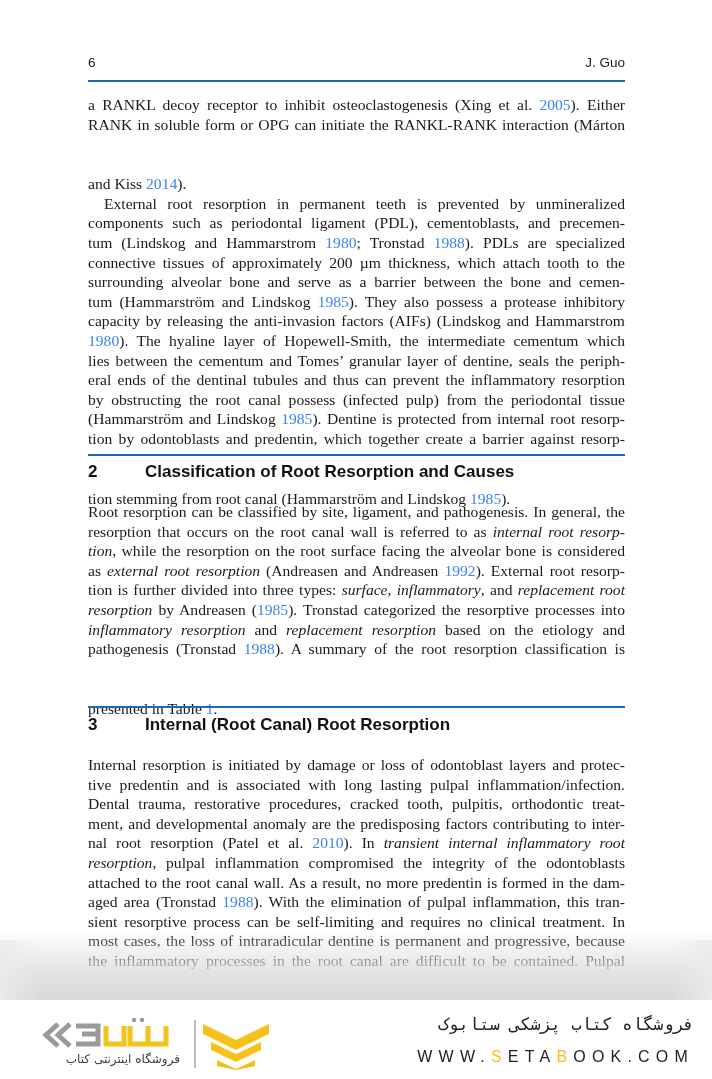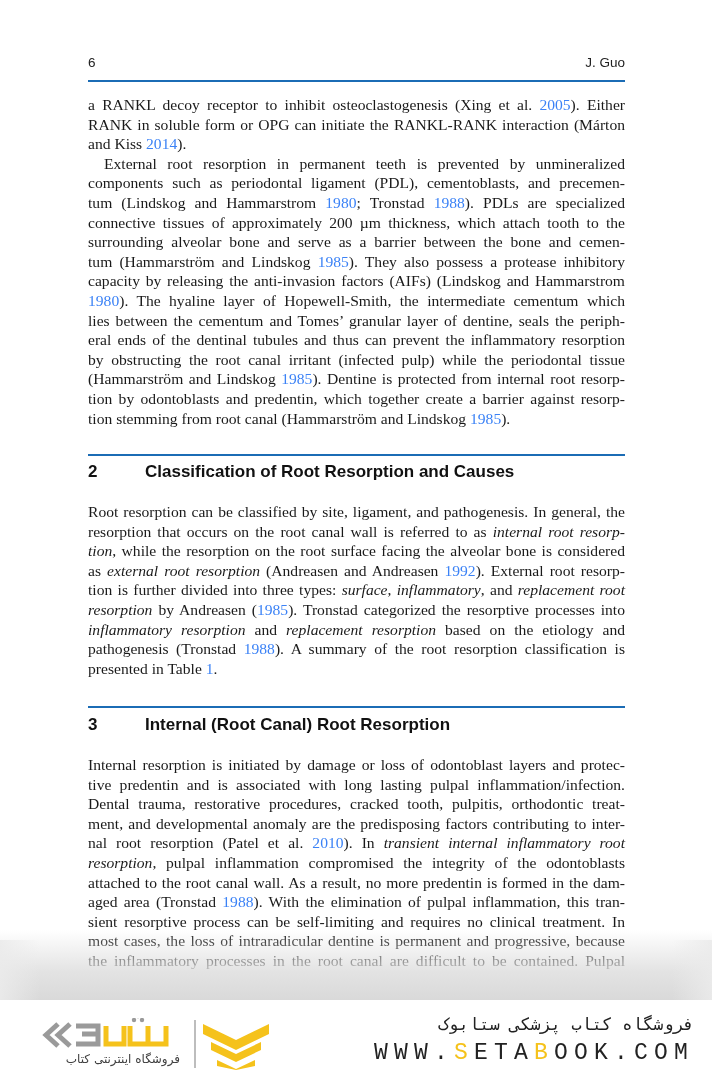--- a/index.html
+++ b/index.html
@@ -12,34 +12,34 @@
   .col { position:absolute; left:88px; width:537px; }
   .running-head { top:55px; height:20px; font-family:"Liberation Sans", sans-serif; font-size:13.5px; color:#222; }
   .running-head .pg { position:absolute; left:0; top:0; }
   .running-head .auth { position:absolute; right:0; top:0; }
   .rule { position:absolute; left:88px; width:537px; height:2px; background:#1b6cb5; }
   .rule.head { top:80px; height:1.5px; }
   .rule.s2 { top:454px; }
   .rule.s3 { top:706px; }
   .para { font-size:15.6px; line-height:19.6px; text-align:justify; margin:0; }
   .para .ln { display:block; text-align:justify; text-align-last:justify; white-space:nowrap; }
-  .para .ln.last { text-align-last:left; }
+  .para .ln.last { text-align-last:left;margin-top:40px; }
   .para .ln.indent { text-indent:16px; }
   .cite { color:#3b82f6; }
   i { font-style:italic; }
   .sec-h { position:absolute; left:88px; width:537px; font-family:"Liberation Sans", sans-serif; font-weight:bold; font-size:17px; color:#111; }
   .sec-h .num { position:absolute; left:0; top:0; }
   .sec-h .ttl { position:absolute; left:57px; top:0;text-align:center; }
   .footer { position:absolute; left:0; top:1000px; width:712px; height:79px; background:#ffffff; }
   .logo-mark { position:absolute; left:203px; top:20px; width:66px; height:50px; }
   .logo-sep { position:absolute; left:194px; top:20px; width:2px; height:48px; background:#bdbdbd; }
   .logo-word { position:absolute; left:38px; top:18px; width:150px; height:34px; }
   .logo-sub { position:absolute; left:40px; top:52px; width:140px; font-family:"DejaVu Sans", sans-serif; font-size:12px; color:#404040; text-align:right; direction:rtl; }
   .store-fa { position:absolute; right:18px; top:14px; font-family:Liberation Mono, monospace; font-size:17px; color:#222; direction:rtl; }
-  .store-url { position:absolute; right:18px; top:40px; font-family:Liberation Mono, monospace; font-size:23px; letter-spacing:6.2px; color:#222; }
+  .store-url { position:absolute; right:18px; top:48px; font-family:Liberation Sans, sans-serif; font-size:16px; letter-spacing:6.2px; color:#222; }
   .store-url .hl { color:#f5c21b; }
 </style>
 </head>
 <body>
 
 <div class="page">
   <div class="col running-head">
     <span class="pg">6</span>
     <span class="auth">J. Guo</span>
   </div>
@@ -55,21 +55,21 @@
         <span class="ln indent">External root resorption in permanent teeth is prevented by unmineralized</span>
         <span class="ln">components such as periodontal ligament (PDL), cementoblasts, and precemen-</span>
         <span class="ln">tum (Lindskog and Hammarstrom <a class="cite">1980</a>; Tronstad <a class="cite">1988</a>). PDLs are specialized</span>
         <span class="ln">connective tissues of approximately 200 µm thickness, which attach tooth to the</span>
         <span class="ln">surrounding alveolar bone and serve as a barrier between the bone and cemen-</span>
         <span class="ln">tum (Hammarström and Lindskog <a class="cite">1985</a>). They also possess a protease inhibitory</span>
         <span class="ln">capacity by releasing the anti-invasion factors (AIFs) (Lindskog and Hammarstrom</span>
         <span class="ln"><a class="cite">1980</a>). The hyaline layer of Hopewell-Smith, the intermediate cementum which</span>
         <span class="ln">lies between the cementum and Tomes’ granular layer of dentine, seals the periph-</span>
         <span class="ln">eral ends of the dentinal tubules and thus can prevent the inflammatory resorption</span>
-        <span class="ln">by obstructing the root canal irritant (infected pulp) while the periodontal tissue</span>
+        <span class="ln">by obstructing the root canal possess (infected pulp) from the periodontal tissue</span>
         <span class="ln">(Hammarström and Lindskog <a class="cite">1985</a>). Dentine is protected from internal root resorp-</span>
         <span class="ln">tion by odontoblasts and predentin, which together create a barrier against resorp-</span>
         <span class="ln last">tion stemming from root canal (Hammarström and Lindskog <a class="cite">1985</a>).</span>
       </div>
   </div>
 
   <div class="rule s2"></div>
   <div class="sec-h" style="top:462px;">
     <span class="num">2</span>
     <span class="ttl">Classification of Root Resorption and Causes</span>

